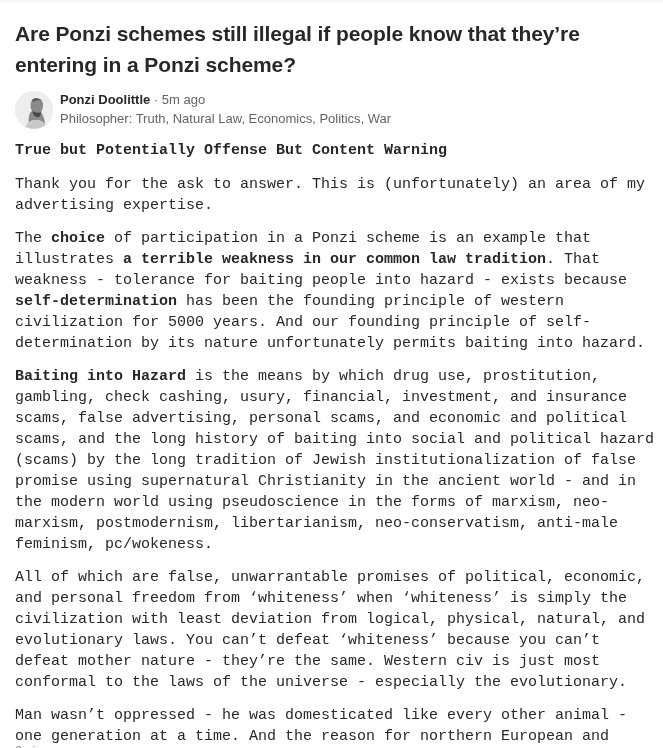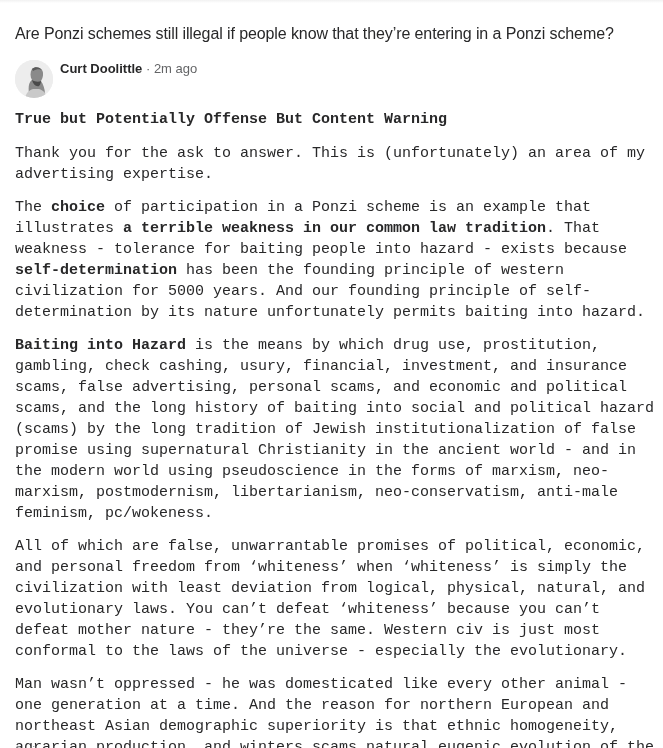--- a/index.html
+++ b/index.html
@@ -22,22 +22,22 @@
       height: 3px;
       background: linear-gradient(#f1f1f1, #ffffff);
     }
     .container {
       position: absolute;
       left: 15px;
       top: 18px;
       width: 640px;
     }
     .question-title {
-      font-size: 16px;
-      font-weight: normal;
+      font-size: 21px;
+      font-weight: bold;
       line-height: 31px;
       color: #282829;
       margin: 0;
       letter-spacing: -0.1px;
     }
     .author-row {
       display: flex;
       align-items: flex-start;
       margin-top: 10px;
       height: 40px;
@@ -118,22 +118,23 @@
       <svg width="38" height="38" viewBox="0 0 38 38">
         <rect width="38" height="38" fill="#ededed"></rect>
         <path d="M14 34 C13 26 14 22 17 20 C15 17 15 12 17 9 C20 6 25 7 27 10 C29 13 28 18 26 21 C28 24 30 29 30 34 Z" fill="#8a8a8a"></path>
         <path d="M17 20 C18 24 21 27 24 26 C26 24 26 21 26 21 C24 22 20 22 17 20 Z" fill="#4a4a4a"></path>
         <path d="M17 9 C20 6 25 7 27 10 C25 9 21 9 18 11 Z" fill="#5a5a5a"></path>
         <path d="M10 38 C11 33 14 30 18 29 L24 29 C28 30 31 33 32 38 Z" fill="#c9c9c9"></path>
       </svg>
     </div>
     <div class="author-meta">
       <div class="author-line">
-        <span class="author-name">Curt Doolittle</span><span class="dot-sep"> · </span><span class="timestamp">2m ago</span>
+        <span class="author-name">Ponzi Doolittle</span><span class="dot-sep"> · </span><span class="timestamp">5m ago</span>
       </div>
+      <div class="author-credential">Philosopher: Truth, Natural Law, Economics, Politics, War</div>
     </div>
   </div>
 
   <div class="answer">
     <p class="heading">True but Potentially Offense But Content Warning</p>
     <p>Thank you for the ask to answer. This is (unfortunately) an area of my advertising expertise.</p>
     <p><span>The </span><b>choice</b><span> of participation in a Ponzi scheme is an example that illustrates </span><b>a terrible weakness in our common law tradition</b><span>. That weakness - tolerance for baiting people into hazard - exists because </span><b>self-determination</b><span> has been the founding principle of western civilization for 5000 years. And our founding principle of self-determination by its nature unfortunately permits baiting into hazard.</span></p>
     <p><b>Baiting into Hazard</b><span> is the means by which drug use, prostitution, gambling, check cashing, usury, financial, investment, and insurance scams, false advertising, personal scams, and economic and political scams, and the long history of baiting into social and political hazard (scams) by the long tradition of Jewish institutionalization of false promise using supernatural Christianity in the ancient world - and in the modern world using pseudoscience in the forms of marxism, neo-marxism, postmodernism, libertarianism, neo-conservatism, anti-male feminism, pc/wokeness.</span></p>
     <p>All of which are false, unwarrantable promises of political, economic, and personal freedom from ‘whiteness’ when ‘whiteness’ is simply the civilization with least deviation from logical, physical, natural, and evolutionary laws. You can’t defeat ‘whiteness’ because you can’t defeat mother nature - they’re the same. Western civ is just most conformal to the laws of the universe - especially the evolutionary.</p>
     <p>Man wasn’t oppressed - he was domesticated like every other animal - one generation at a time. And the reason for northern European and northeast Asian demographic superiority is that ethnic homogeneity, agrarian production, and winters scams natural eugenic evolution of the polities more tolerable.</p>

